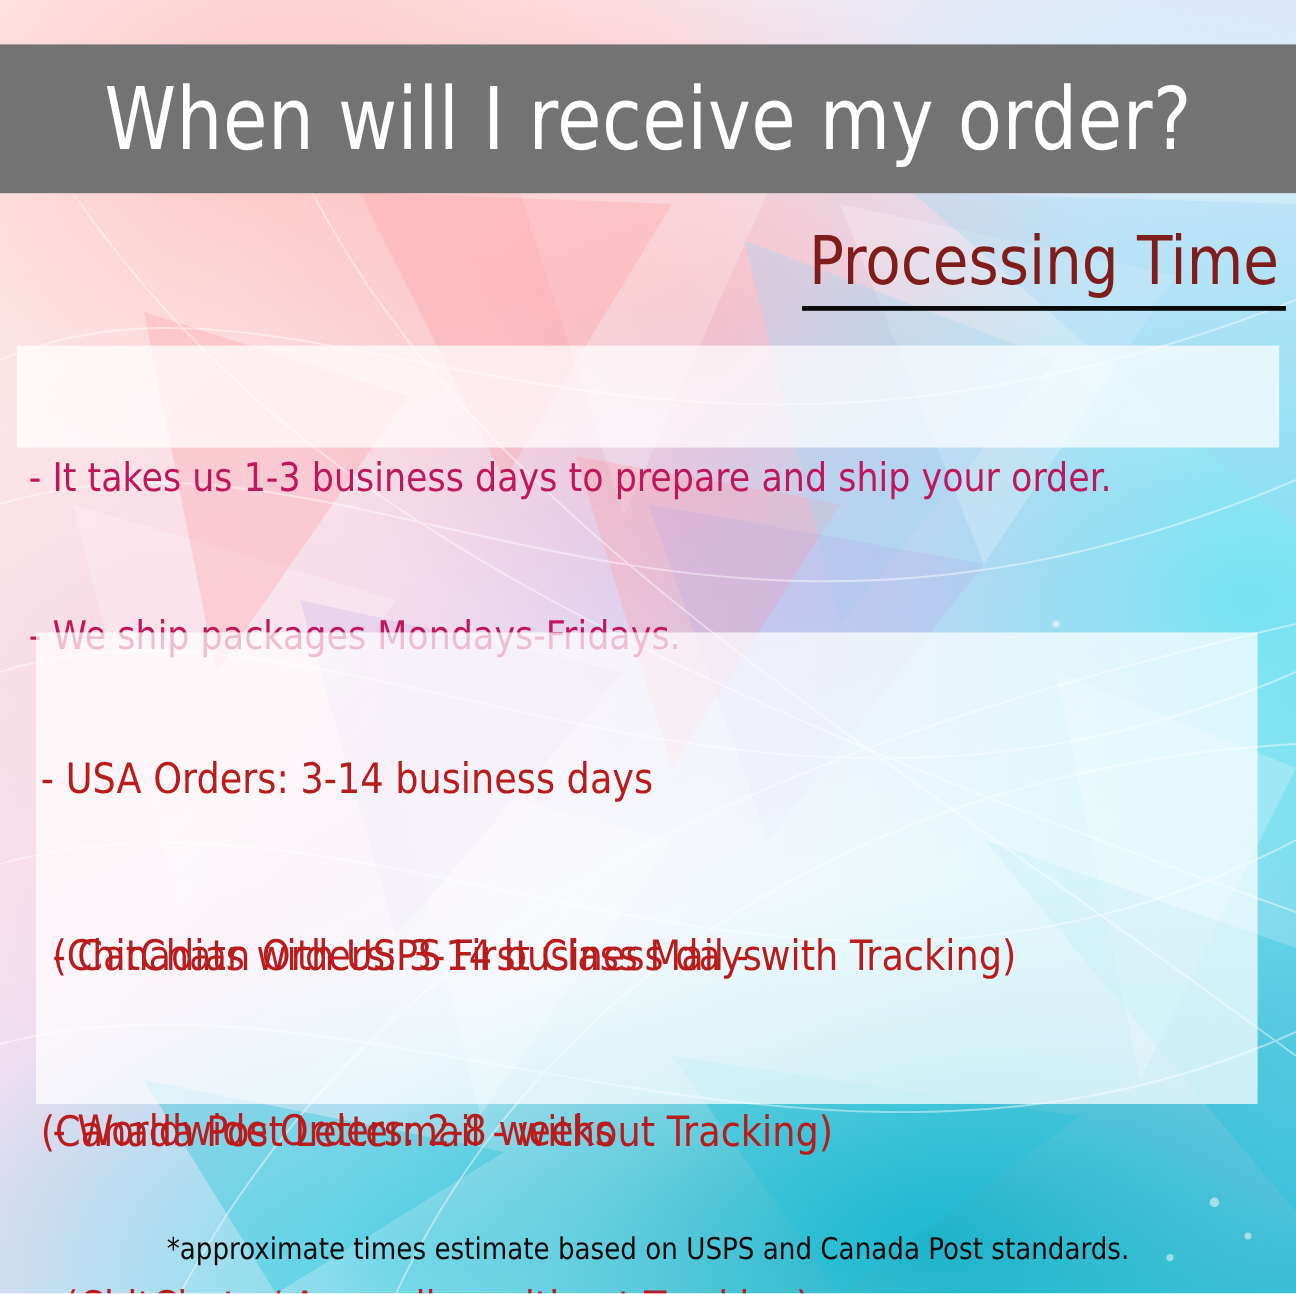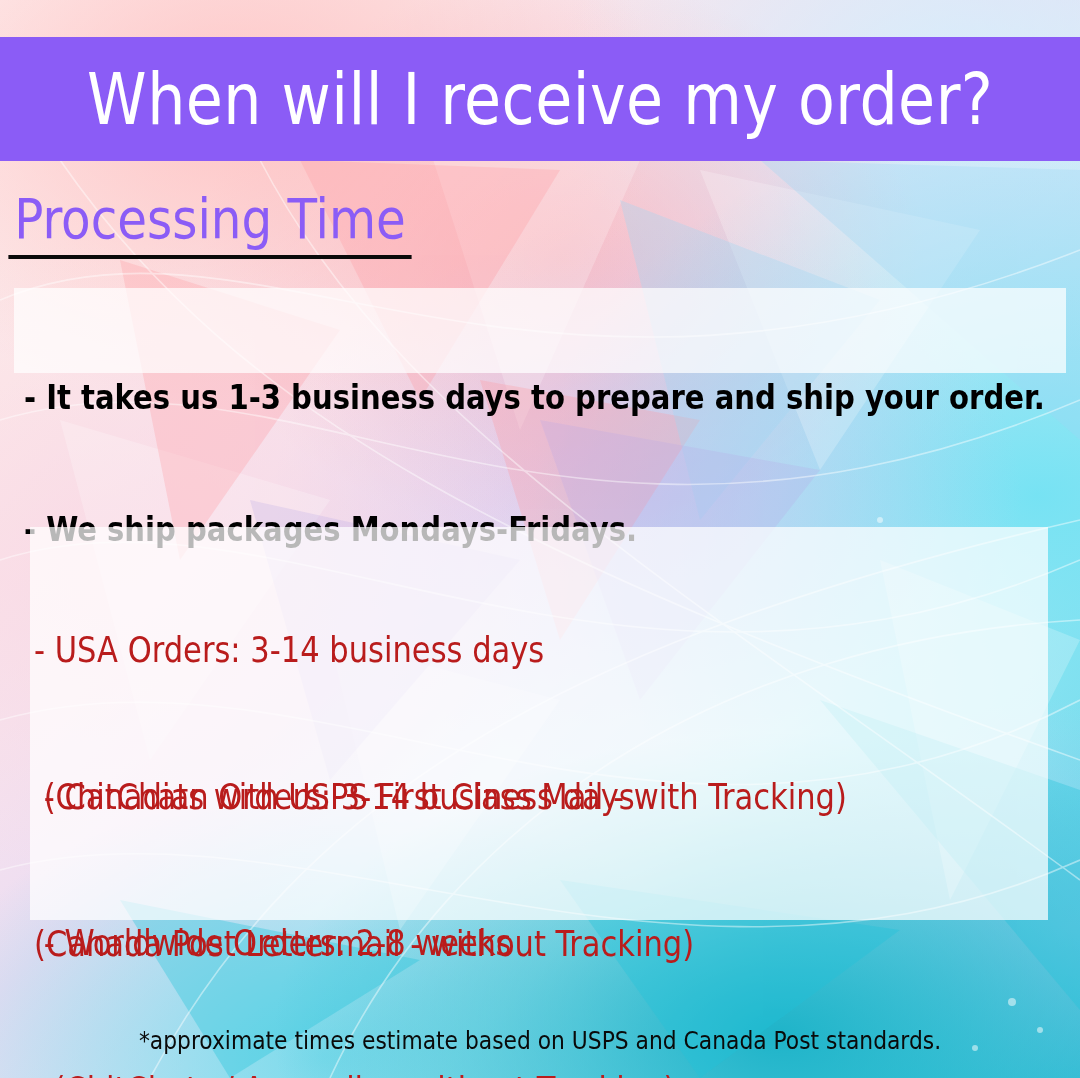--- a/index.html
+++ b/index.html
@@ -61,42 +61,42 @@
   }
   .bg-poly svg { width: 100%; height: 100%; display: block; }
 
   
   .banner {
     position: absolute;
     left: 0;
     top: 37px;
     width: 1080px;
     height: 124px;
-    background: #8b5cf6;
+    background: #737373;
     display: flex;
     align-items: center;
     justify-content: center;
   }
   .banner-title {
     color: #ffffff;
     font-family: "DejaVu Sans Condensed", "Liberation Sans Narrow", "Liberation Sans", sans-serif;
     font-size: 72px;
     font-weight: 400;
     letter-spacing: 0.5px;
     line-height: 1;
     white-space: nowrap;
     transform: scaleX(0.93);
   }
 
   
   .heading {
     position: absolute;
     width: 100%;
-    text-align: left;
-    color: #8b5cf6;
+    text-align: right;
+    color: #7f1d1d;
     font-family: "DejaVu Sans Condensed", "Liberation Sans Narrow", "Liberation Sans", sans-serif;
     font-size: 56px;
     font-weight: 400;
     line-height: 1;
     white-space: nowrap;
   }
   .heading span {
     display: inline-block;
     border-bottom: 4px solid #0a0a0a;
     padding: 0 6px 8px 6px;
@@ -119,23 +119,23 @@
   #panel-shipping {
     left: 30px;
     top: 527px;
     width: 1018px;
     height: 393px;
   }
 
   
   .textblock {
     position: absolute;
-    color: #000000;
-    font-family: "DejaVu Sans Condensed", "Liberation Sans Narrow", "Liberation Sans", sans-serif;
-    font-weight: 700;
+    color: #be185d;
+    font-family: "DejaVu Sans Condensed", "Liberation Sans Narrow", "Liberation Sans", sans-serif;
+    font-weight: 400;
     line-height: 1.15;
     white-space: pre;
   }
   #processing-lines {
     left: 24px;
     top: 288px;
     font-size: 33px;
     line-height: 44px;
   }
   #processing-lines .line { transform: scaleX(0.98); transform-origin: left center; }

